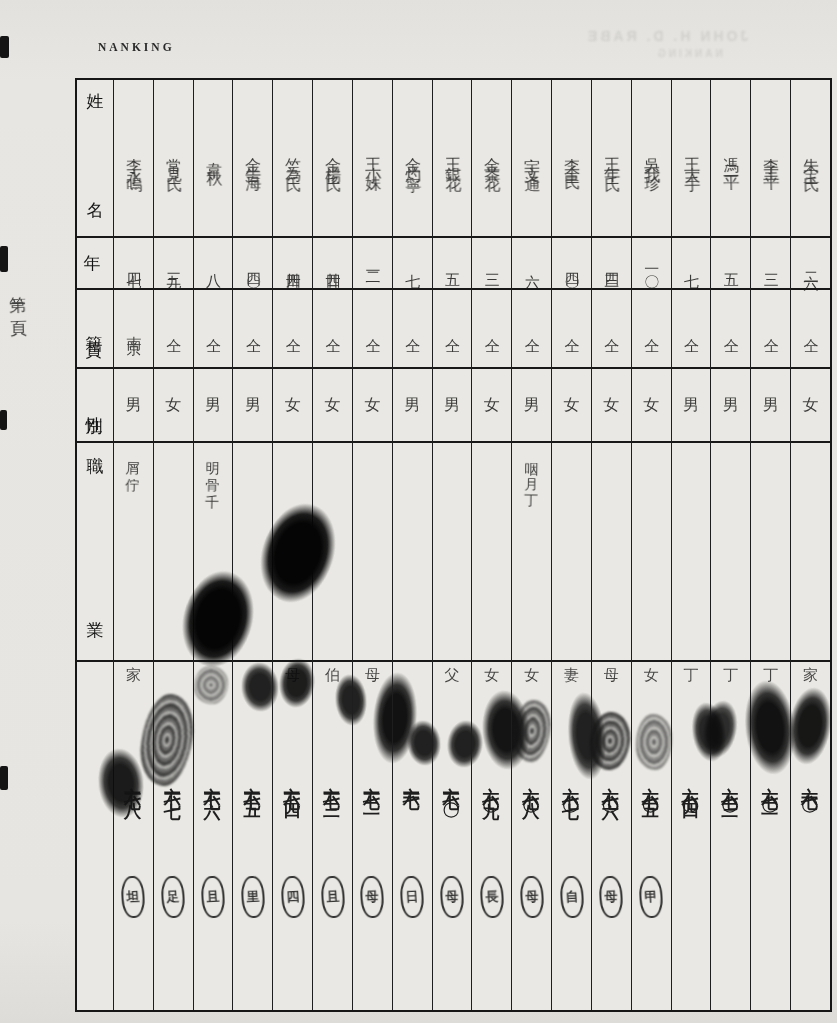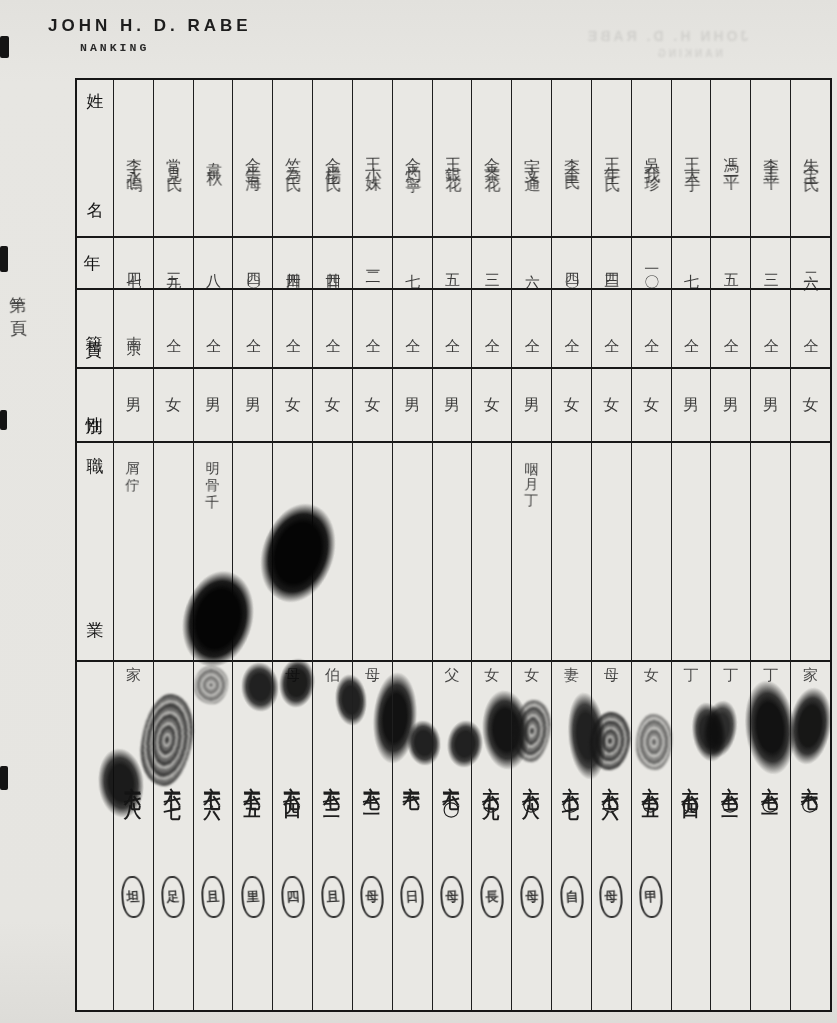--- a/index.html
+++ b/index.html
@@ -14,22 +14,22 @@
     background:linear-gradient(180deg,#e2e1dd 0%,#e7e6e2 8%,#e6e5e1 90%,#dddcd8 100%);
   }
   
   .letterhead{
     position:absolute;left:48px;top:16px;
     font-family:"Liberation Sans", sans-serif;
     font-weight:bold;color:#1d1d1d;font-size:17px;letter-spacing:4px;
     filter:blur(.3px);
   }
   .letterhead-city{
-    position:absolute;left:80px;top:41px;
-    font-family:Liberation Mono, monospace;
+    position:absolute;left:98px;top:41px;
+    font-family:Liberation Serif, serif;
     font-weight:bold;color:#2a2a2a;font-size:11.5px;letter-spacing:3px;
     filter:blur(.4px);
   }
   .bleed{
     position:absolute;color:rgba(40,40,40,.10);
     font-family:"Liberation Sans", sans-serif;font-weight:bold;
     transform:scaleX(-1);filter:blur(1px);letter-spacing:3px;
   }
   .bleed.b1{left:585px;top:28px;font-size:14px;}
   .bleed.b2{left:655px;top:48px;font-size:10px;}
@@ -96,21 +96,20 @@
     background:radial-gradient(closest-side,#050505 60%,rgba(5,5,5,.9) 78%,rgba(5,5,5,0) 100%);
     border-radius:46% 54% 42% 58%/60% 40% 58% 42%;
     filter:blur(.7px);
   }
 </style>
 </head>
 <body>
 
 <div id="page">
 
-  <div class="letterhead">JOHN H. D. RABE</div>
   <div class="letterhead-city">NANKING</div>
 
   <div class="bleed b1">JOHN H. D. RABE</div>
   <div class="bleed b2">NANKING</div>
 
   <div class="streak" style="left:560px;top:300px;width:170px;height:10px;"></div>
   <div class="streak" style="left:300px;top:455px;width:310px;height:12px;"></div>
   <div class="streak" style="left:330px;top:500px;width:280px;height:13px;"></div>
   <div class="streak" style="left:355px;top:560px;width:265px;height:12px;"></div>
 

